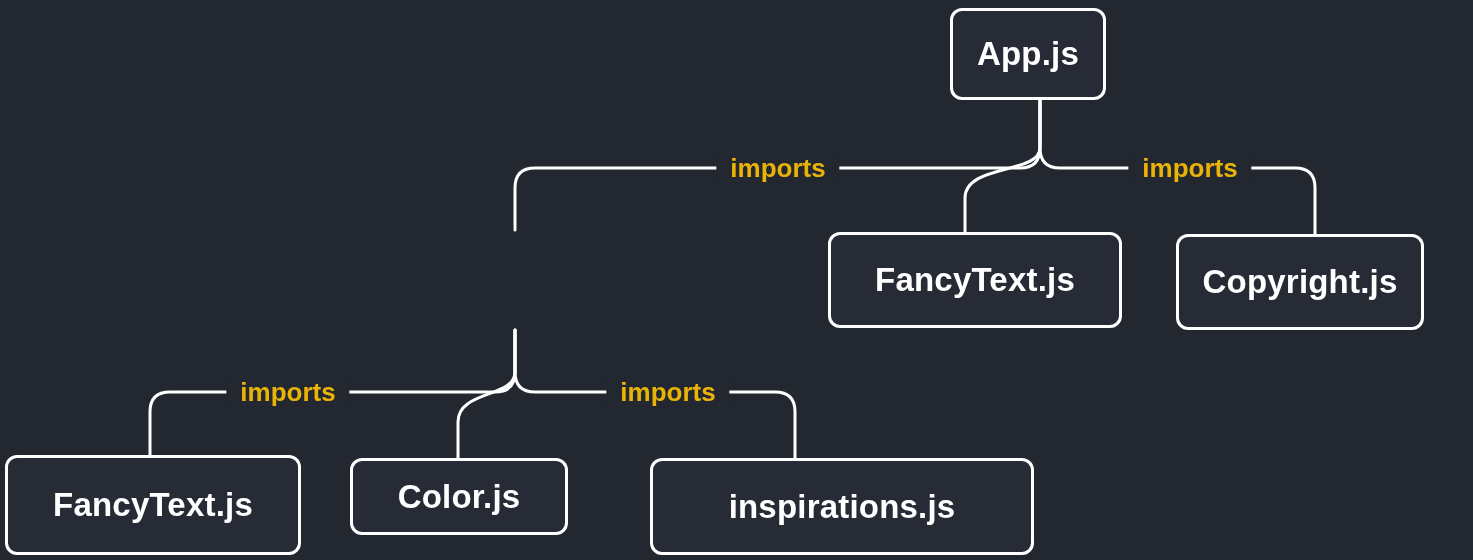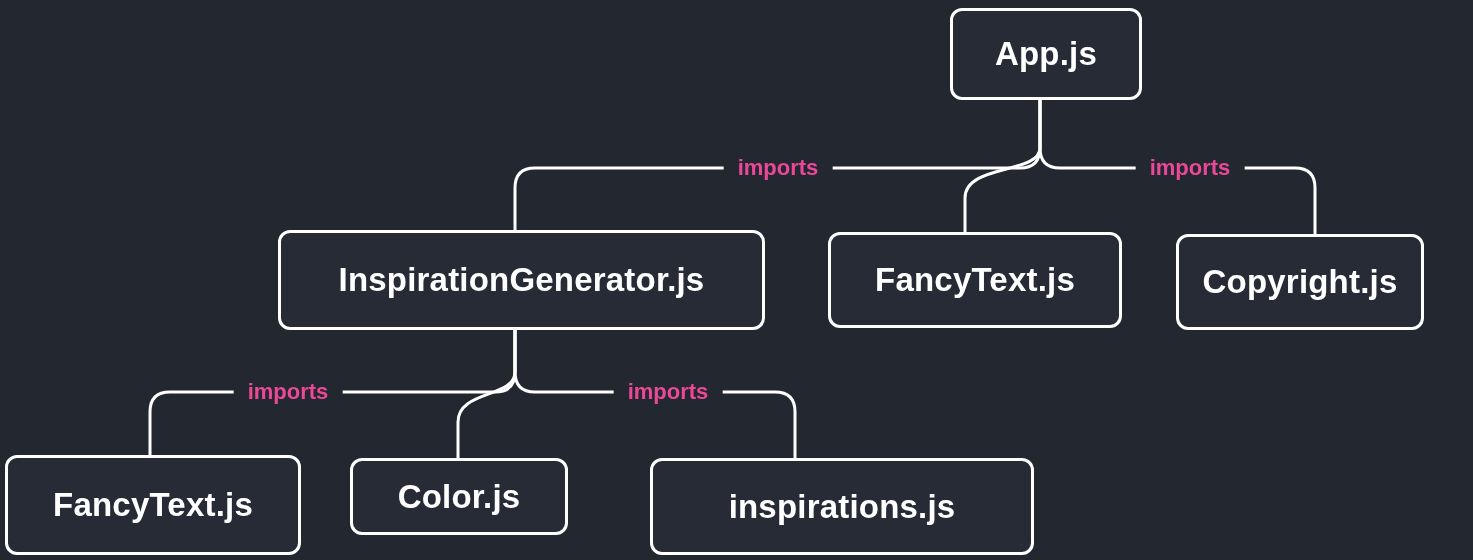--- a/index.html
+++ b/index.html
@@ -38,22 +38,22 @@
     justify-content: center;
     font-size: 33px;
     font-weight: 600;
     letter-spacing: 0.2px;
     white-space: nowrap;
   }
   .edge-label {
     position: absolute;
     transform: translate(-50%, -50%);
     background: #23272f;
-    color: #ec4899;
-    font-size: 22px;
+    color: #eab308;
+    font-size: 26px;
     font-weight: 700;
     padding: 2px 14px;
     white-space: nowrap;
     line-height: 1;
   }
 </style>
 </head>
 <body>
 
 <div class="canvas">
@@ -62,23 +62,22 @@
     <g fill="none" stroke="#ffffff" stroke-width="3" stroke-linecap="round">
       <path d="M1040,100 L1040,148 Q1040,168 1020,168 L535,168 Q515,168 515,188 L515,230"></path>
       <path d="M1040,100 L1040,148 C1040,174 965,164 965,198 L965,232"></path>
       <path d="M1040,100 L1040,148 Q1040,168 1060,168 L1295,168 Q1315,168 1315,188 L1315,234"></path>
       <path d="M515,330 L515,372 Q515,392 495,392 L170,392 Q150,392 150,412 L150,455"></path>
       <path d="M515,330 L515,372 C515,398 458,390 458,422 L458,458"></path>
       <path d="M515,330 L515,372 Q515,392 535,392 L775,392 Q795,392 795,412 L795,458"></path>
     </g>
   </svg>
 
-  <div class="node" style="left:950px; top:8px; width:192px; height:92px;">App.js</div>
+  <div class="node" style="left:950px; top:8px; width:156px; height:92px;">App.js</div>
 
-  <div class="node" style="left:278px; top:230px; width:487px; height:100px;">InspirationGenerator.js</div>
 
   <div class="node" style="left:828px; top:232px; width:294px; height:96px;">FancyText.js</div>
 
   <div class="node" style="left:1176px; top:234px; width:248px; height:96px;">Copyright.js</div>
 
   <div class="node" style="left:5px; top:455px; width:296px; height:100px;">FancyText.js</div>
 
   <div class="node" style="left:350px; top:458px; width:218px; height:77px;">Color.js</div>
 
   <div class="node" style="left:650px; top:458px; width:384px; height:97px;">inspirations.js</div>

